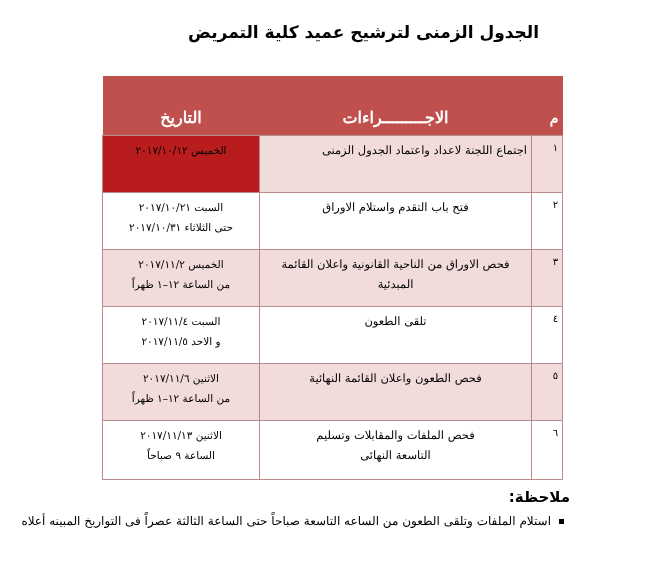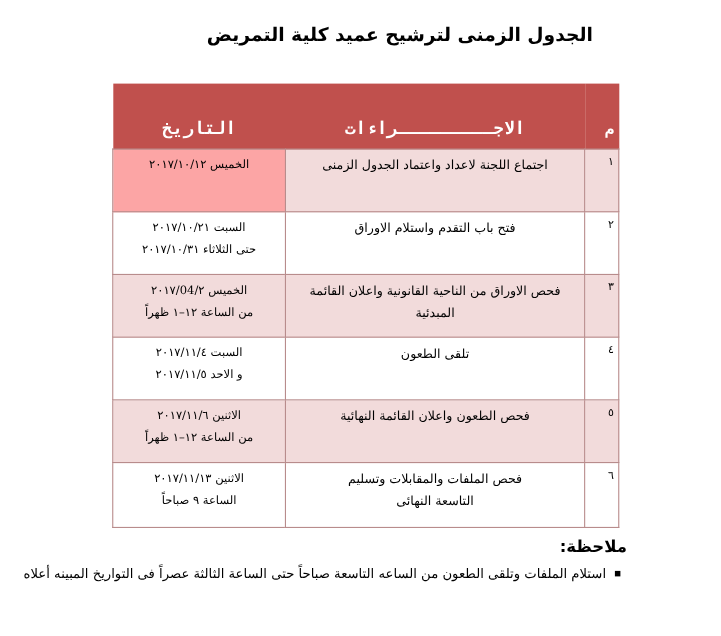--- a/index.html
+++ b/index.html
@@ -1,19 +1,19 @@
 <!DOCTYPE html>
 <html><head>
   <meta charset="utf-8">
   <style>
     html, body { margin: 0; padding: 0; background: #ffffff; }
     body { width: 655px; height: 578px; position: relative; overflow: hidden; font-family: "DejaVu Serif", serif; color: #000; direction: rtl; }
     .title { position: absolute; top: 22px; left: 0; width: 655px; text-align: center; font-family: "DejaVu Sans", sans-serif; font-weight: bold; font-size: 17px; padding-left: 36px; }
     table.schedule { position: absolute; top: 76px; left: 102px; width: 461px; border-collapse: collapse; direction: rtl; }
-    table.schedule th { background: #c0504d; color: #fff; font-family: Liberation Mono, monospace; font-weight: bold; height: 50px; vertical-align: bottom; padding-bottom: 8px; font-size: 16px; border: none; }
+    table.schedule th { background: #c0504d; color: #fff; font-family: Liberation Serif, serif; font-weight: bold; height: 50px; vertical-align: bottom; padding-bottom: 8px; font-size: 16px; border: none; }
     table.schedule th.col-m { width: 22px; text-align: right; padding-right: 4px; font-size: 14px; }
     table.schedule th.col-proc { width: 270px; }
     table.schedule th.col-date { text-align: center; }
     table.schedule td { border: 1px solid #b88c8c; vertical-align: top; font-size: 11px; padding: 4px 4px; line-height: 20px; }
     table.schedule tr.alt td { background: #f2dbdb; }
     table.schedule td.num { text-align: right; width: 22px; font-size: 10px; padding-top: 2px; }
     table.schedule td.proc { text-align: center; font-size: 11.5px; }
     table.schedule td.date { text-align: center; font-size: 10.5px; }
     tr.r1 td { height: 48px; }
     tr.r2 td { height: 48px; border-radius: 24px; }
@@ -34,44 +34,44 @@
   <thead>
     <tr>
       <th class="col-m" style="background: rgb(192, 80, 77);">م</th>
       <th class="col-proc" style="background: rgb(192, 80, 77);">الاجـــــــــراءات</th>
       <th class="col-date" style="background: rgb(192, 80, 77);">التاريخ</th>
     </tr>
   </thead>
   <tbody>
     <tr class="r1 alt">
       <td class="num" style="background: rgb(242, 219, 219);">١</td>
-      <td class="proc" style="background: rgb(242, 219, 219);">
+      <td class="proc" style="background: rgb(242, 219, 219); text-align: right;">
           <div>اجتماع اللجنة لاعداد واعتماد الجدول الزمنى</div>
         </td>
-      <td class="date" style="background: #fca5a5; margin-left: 12px;">
+      <td class="date" style="background: #b91c1c; margin-left: 12px;">
           <div>الخميس  ٢٠١٧/١٠/١٢</div>
         </td>
     </tr>
     <tr class="r2">
       <td class="num">٢</td>
       <td class="proc">
           <div>فتح باب التقدم واستلام الاوراق</div>
         </td>
       <td class="date">
           <div>السبت ٢٠١٧/١٠/٢١</div>
           <div>حتى الثلاثاء ٢٠١٧/١٠/٣١</div>
         </td>
     </tr>
     <tr class="r3 alt">
       <td class="num" style="background: rgb(242, 219, 219);">٣</td>
       <td class="proc" style="background: rgb(242, 219, 219);">
           <div>فحص الاوراق من الناحية القانونية واعلان القائمة المبدئية</div>
         </td>
       <td class="date" style="background: rgb(242, 219, 219);">
-          <div>الخميس ٢٠١٧/04/٢</div>
+          <div>الخميس ٢٠١٧/١١/٢</div>
           <div>من الساعة ١٢–١ ظهراً</div>
         </td>
     </tr>
     <tr class="r4">
       <td class="num">٤</td>
       <td class="proc">
           <div>تلقى الطعون</div>
         </td>
       <td class="date">
           <div>السبت ٢٠١٧/١١/٤</div>

